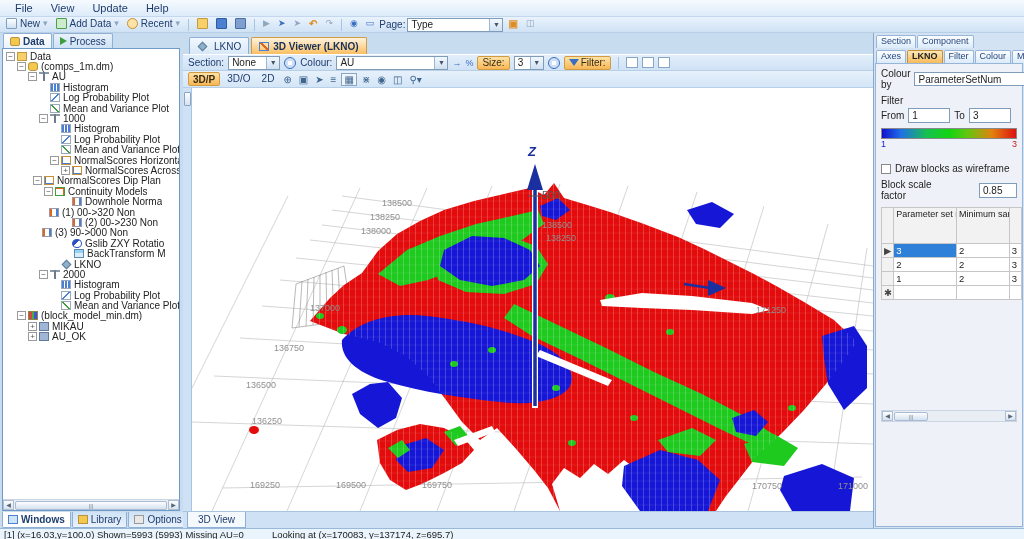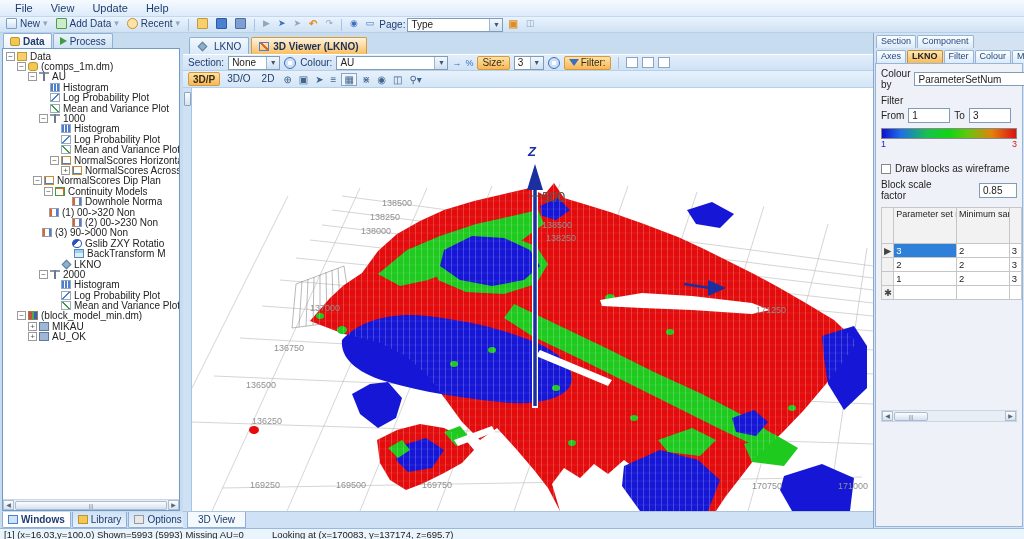--- a/index.html
+++ b/index.html
@@ -76,21 +76,21 @@
 .sqbtn{width:12px;height:11px;background:#fff;border:1px solid #8aa5c4}
 #viewbar{position:absolute;left:0;top:38px;right:0;height:17px;background:linear-gradient(#e7f1fc,#d3e5f6);border-bottom:1px solid #b8cfe8;display:flex;align-items:center;gap:3px;padding:0 5px;font-size:10px}
 .mode{padding:0 4px;height:14px;line-height:13px;border-radius:2px;color:#1e3c6e}
 .mode.active{background:linear-gradient(#fde3a7,#f8b656);border:1px solid #d39b3f;color:#3c2d10;font-weight:bold}
 .vico{font-size:10px;color:#40658f;padding:0 2px}
 #leftstrip{position:absolute;left:0;top:55px;width:9px;bottom:17px;background:#cfe2f5;border-right:1px solid #a9c4e0}
 .stripbtn{position:absolute;left:1px;top:4px;width:7px;height:14px;background:linear-gradient(#fdfdfd,#d8e2ee);border:1px solid #8aa5c4;border-radius:1px}
 #viewport{position:absolute;left:9px;right:0;top:55px;bottom:17px;background:#fff;overflow:hidden}
 .glabel{position:absolute;font-size:9px;color:#8f8f8f;pointer-events:none;white-space:nowrap}
 #zlabel{position:absolute;font-size:13px;font-weight:bold;color:#1a2fa0;font-style:italic;pointer-events:none}
-#ztick{position:absolute;font-size:14px;color:#555;pointer-events:none}
+#ztick{position:absolute;font-size:11px;color:#555;pointer-events:none}
 #bottomstrip{position:absolute;left:0;right:0;bottom:0;height:17px;background:#cfe2f5;border-top:1px solid #a9c4e0;display:flex;padding-left:4px}
 .vtab{display:flex;align-items:center;padding:0 10px;height:16px;font-size:10px;background:#f4f9fe;border:1px solid #8fb0d4;border-top:none;color:#1e3c6e}
 
 #right{left:873px;top:33px;width:151px;height:495px;background:#d3e3f4;border-left:1px solid #89a8cc}
 .rtabs{display:flex;gap:1px;padding-left:2px;height:13px;margin-top:2px}
 .rtab{font-size:9px;padding:0 4px;line-height:11px;border:1px solid #97b5d6;border-bottom:none;border-radius:2px 2px 0 0;background:linear-gradient(#fbfdff,#dcebfa);color:#27477c}
 .rtab.active{background:linear-gradient(#fde8b8,#f6ba59);border-color:#c98f34;font-weight:bold;color:#222}
 #rbody{position:absolute;left:1px;right:1px;top:30px;bottom:1px;background:#eef2f8;border:1px solid #97b5d6;padding:4px 5px;font-size:10px;color:#222}
 .rrow{display:flex;align-items:center;gap:4px;margin-bottom:5px}
 .rinput{border:1px solid #7f9db9;background:#fff;height:15px;font-family:"Liberation Sans",sans-serif;font-size:10px;padding:0 3px;color:#222}

